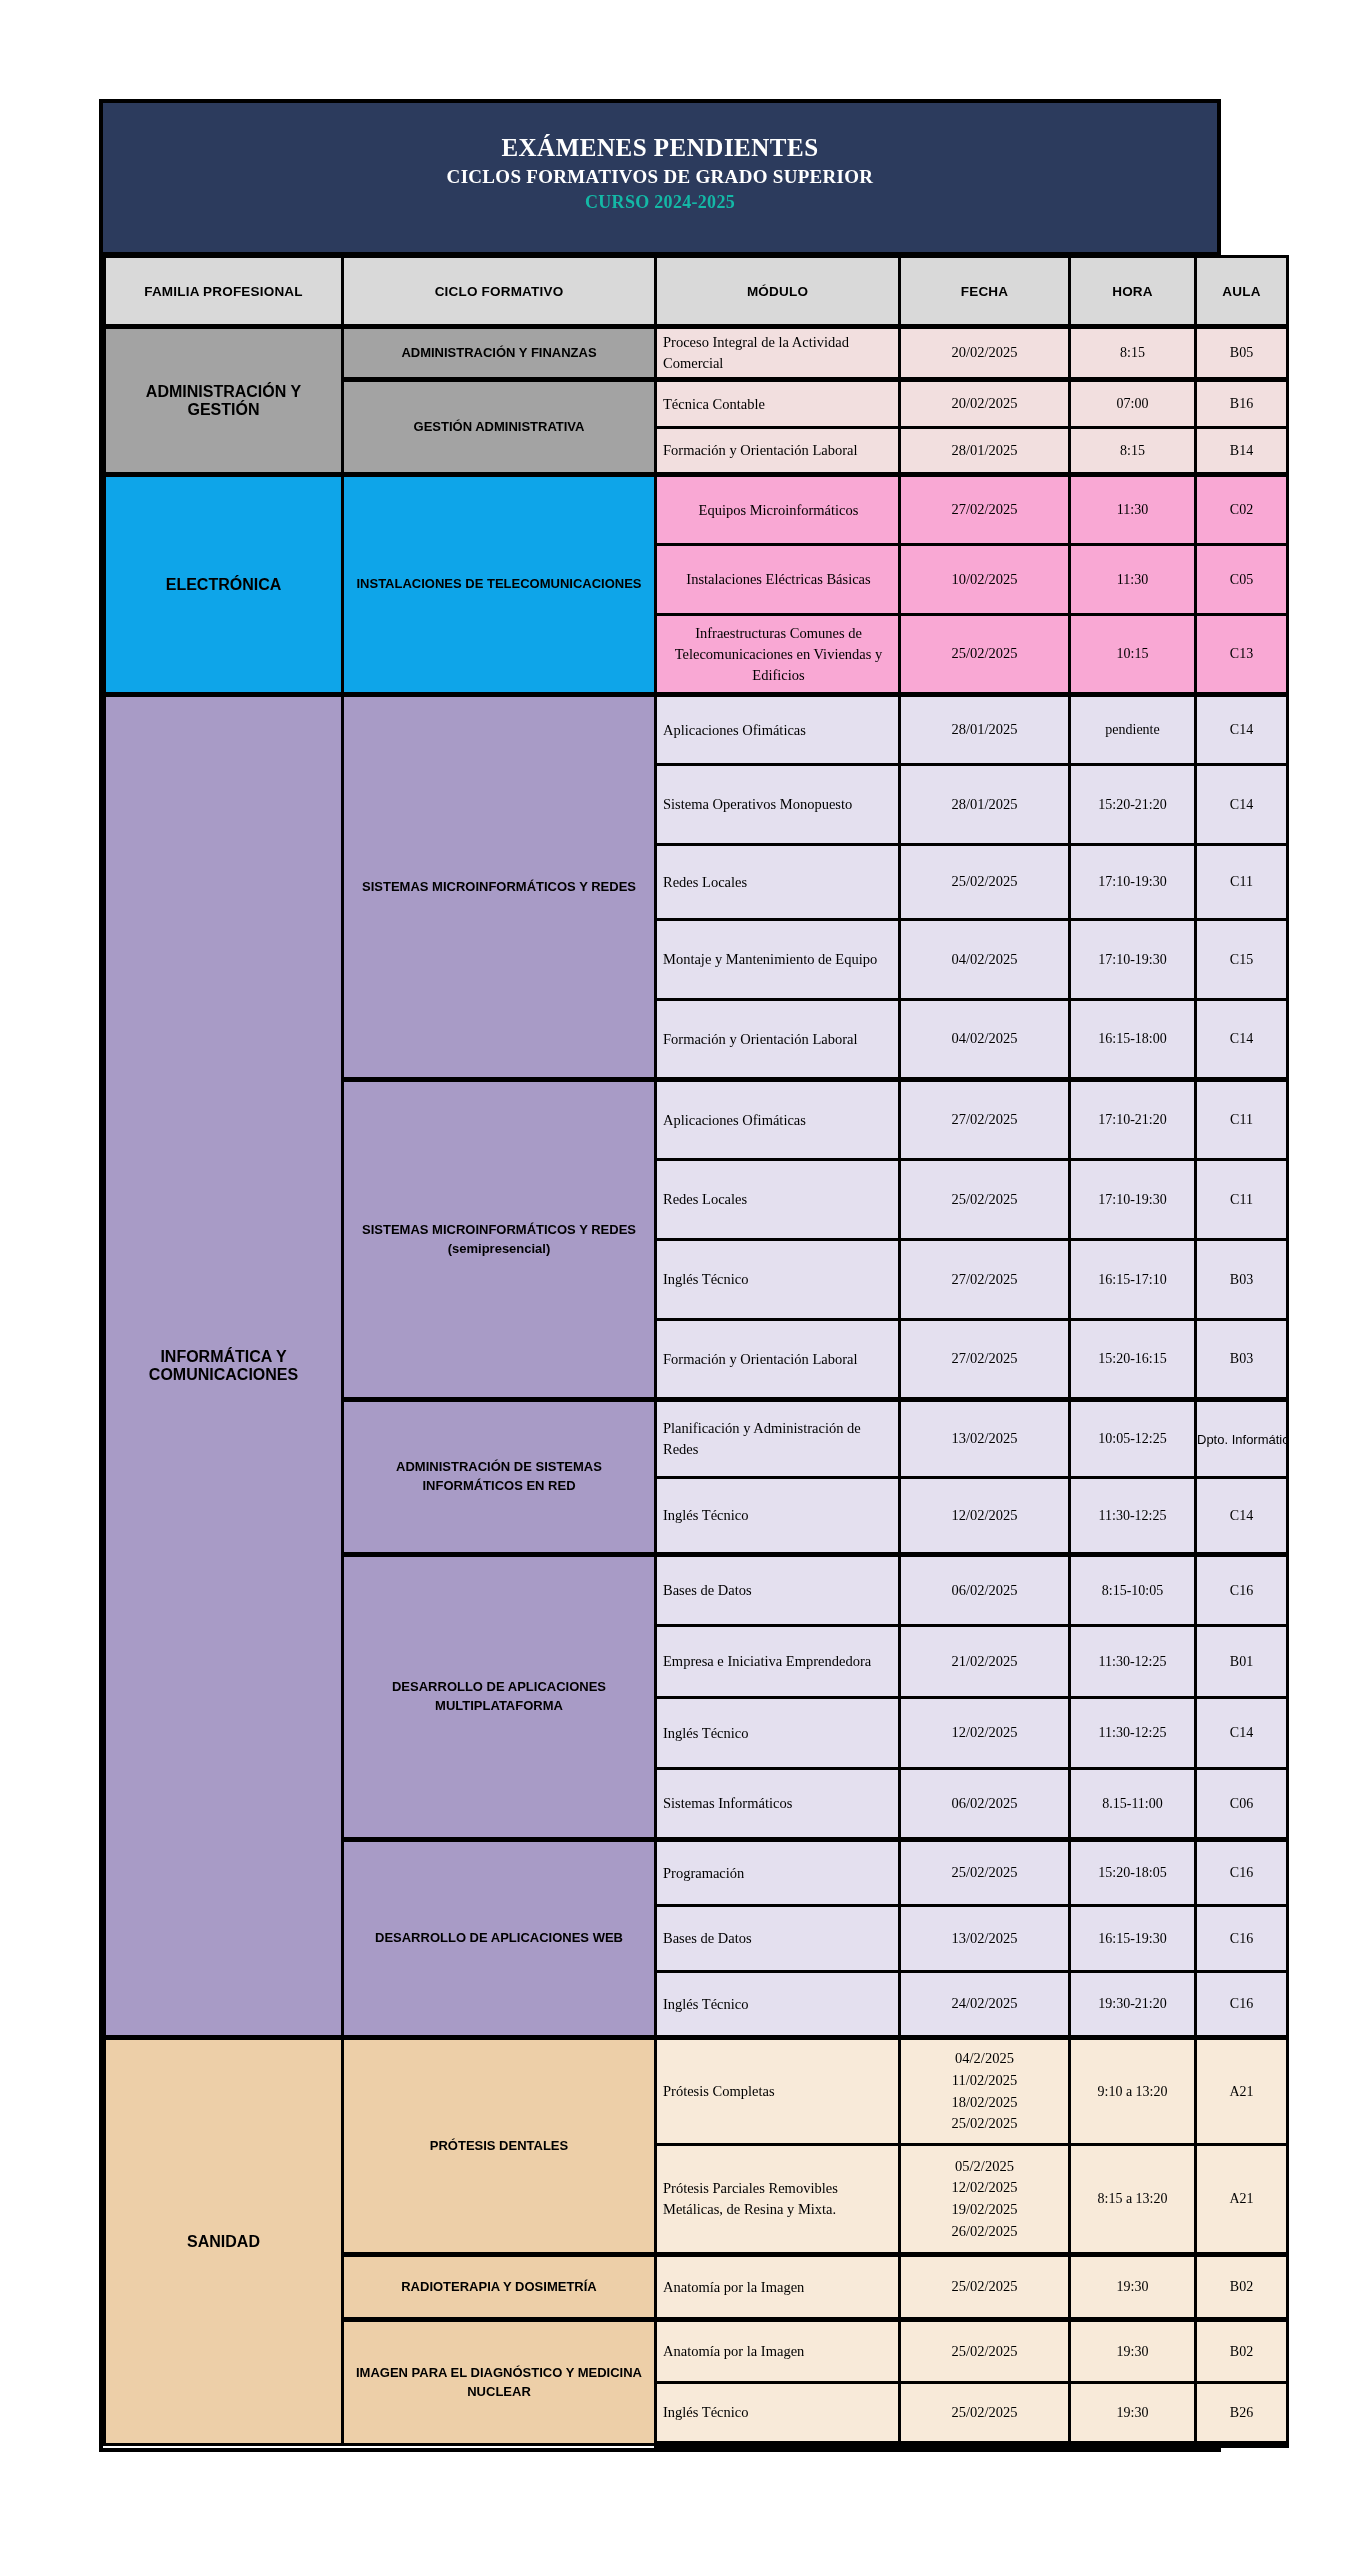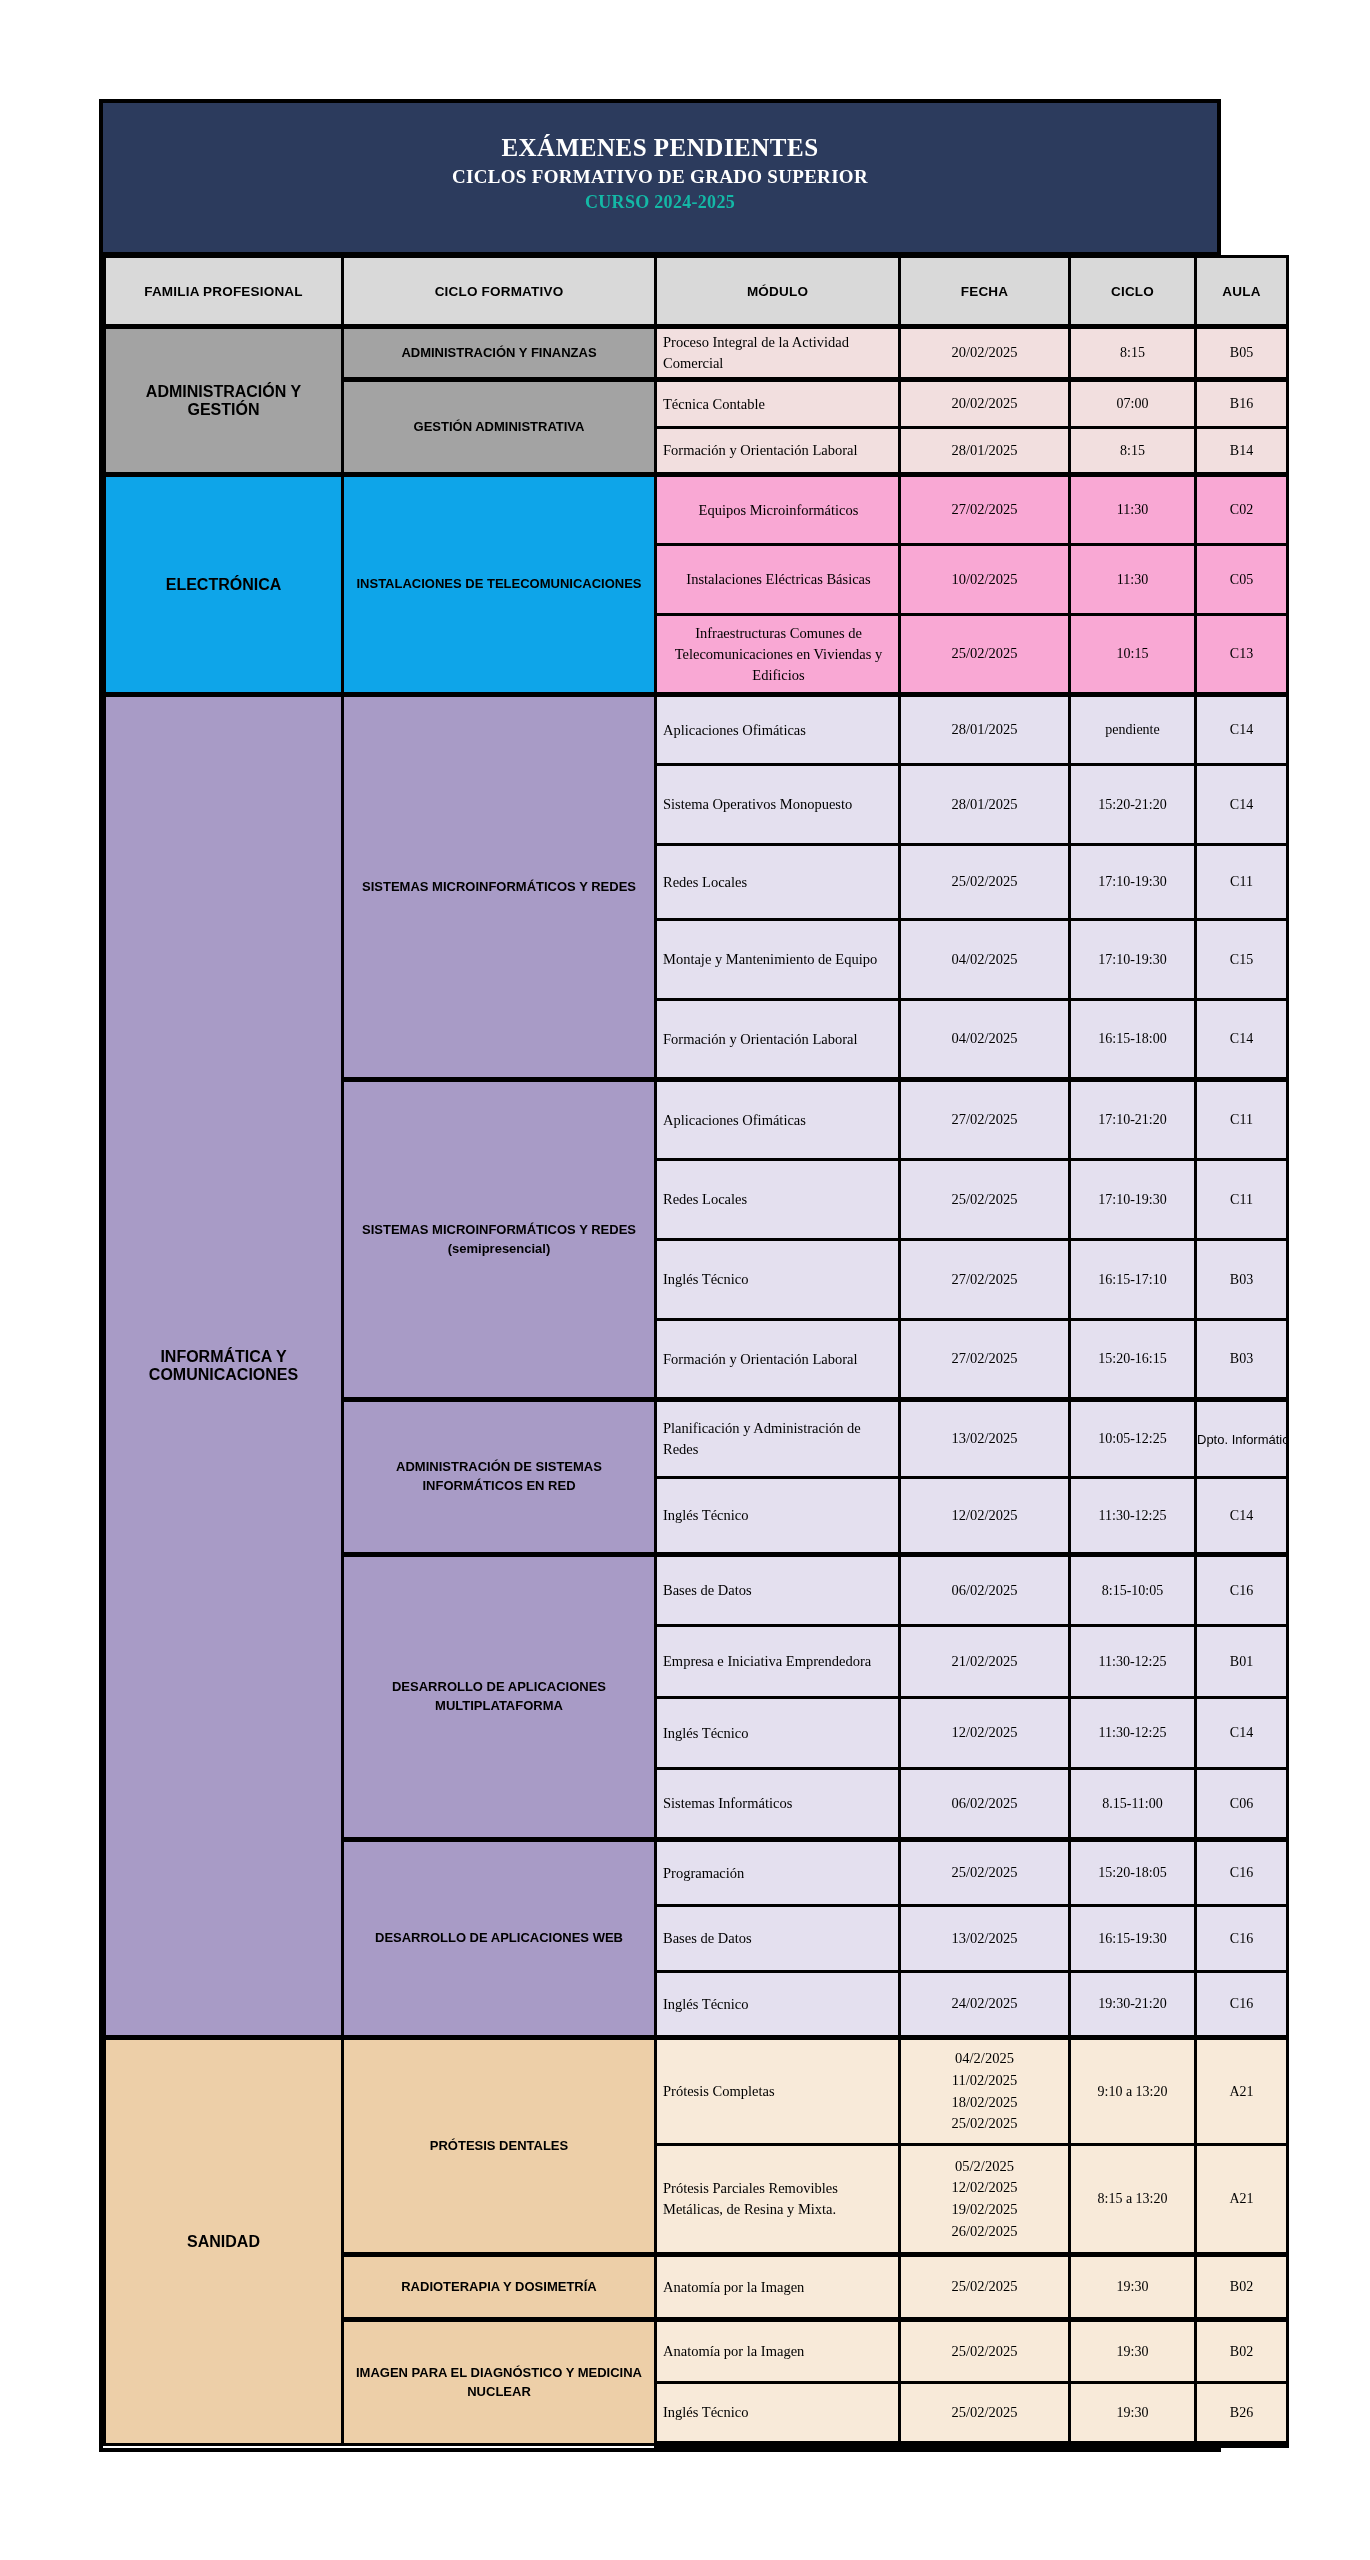--- a/index.html
+++ b/index.html
@@ -47,40 +47,40 @@
   .rh107{height:107px;}.rh110{height:110px;}
 </style>
 </head>
 <body>
 
 <div class="page">
   <div class="sheet">
 
     <div class="banner">
       <div class="l1">EXÁMENES PENDIENTES</div>
-      <div class="l2">CICLOS FORMATIVO DE GRADO SUPERIOR</div>
+      <div class="l2">CICLOS FORMATIVOS DE GRADO SUPERIOR</div>
       <div class="l3">CURSO 2024-2025</div>
     </div>
 
     <table>
       <colgroup>
         <col style="width:238px">
           <col style="width:313px">
           <col style="width:244px">
         <col style="width:170px">
           <col style="width:126px">
           <col style="width:92px">
       </colgroup>
       <thead>
         <tr>
           <th>FAMILIA PROFESIONAL</th>
           <th>CICLO FORMATIVO</th>
           <th>MÓDULO</th>
           <th>FECHA</th>
-          <th>CICLO</th>
+          <th>HORA</th>
           <th>AULA</th>
         </tr>
       </thead>
       <tbody>
 
         <tr class="rh50 sep">
           <td class="fam adm-h" rowspan="3">ADMINISTRACIÓN Y GESTIÓN</td>
           <td class="cic adm-h">ADMINISTRACIÓN Y FINANZAS</td>
           <td class="mod adm-d">Proceso Integral de la Actividad Comercial</td>
           <td class="fec adm-d">20/02/2025</td>

